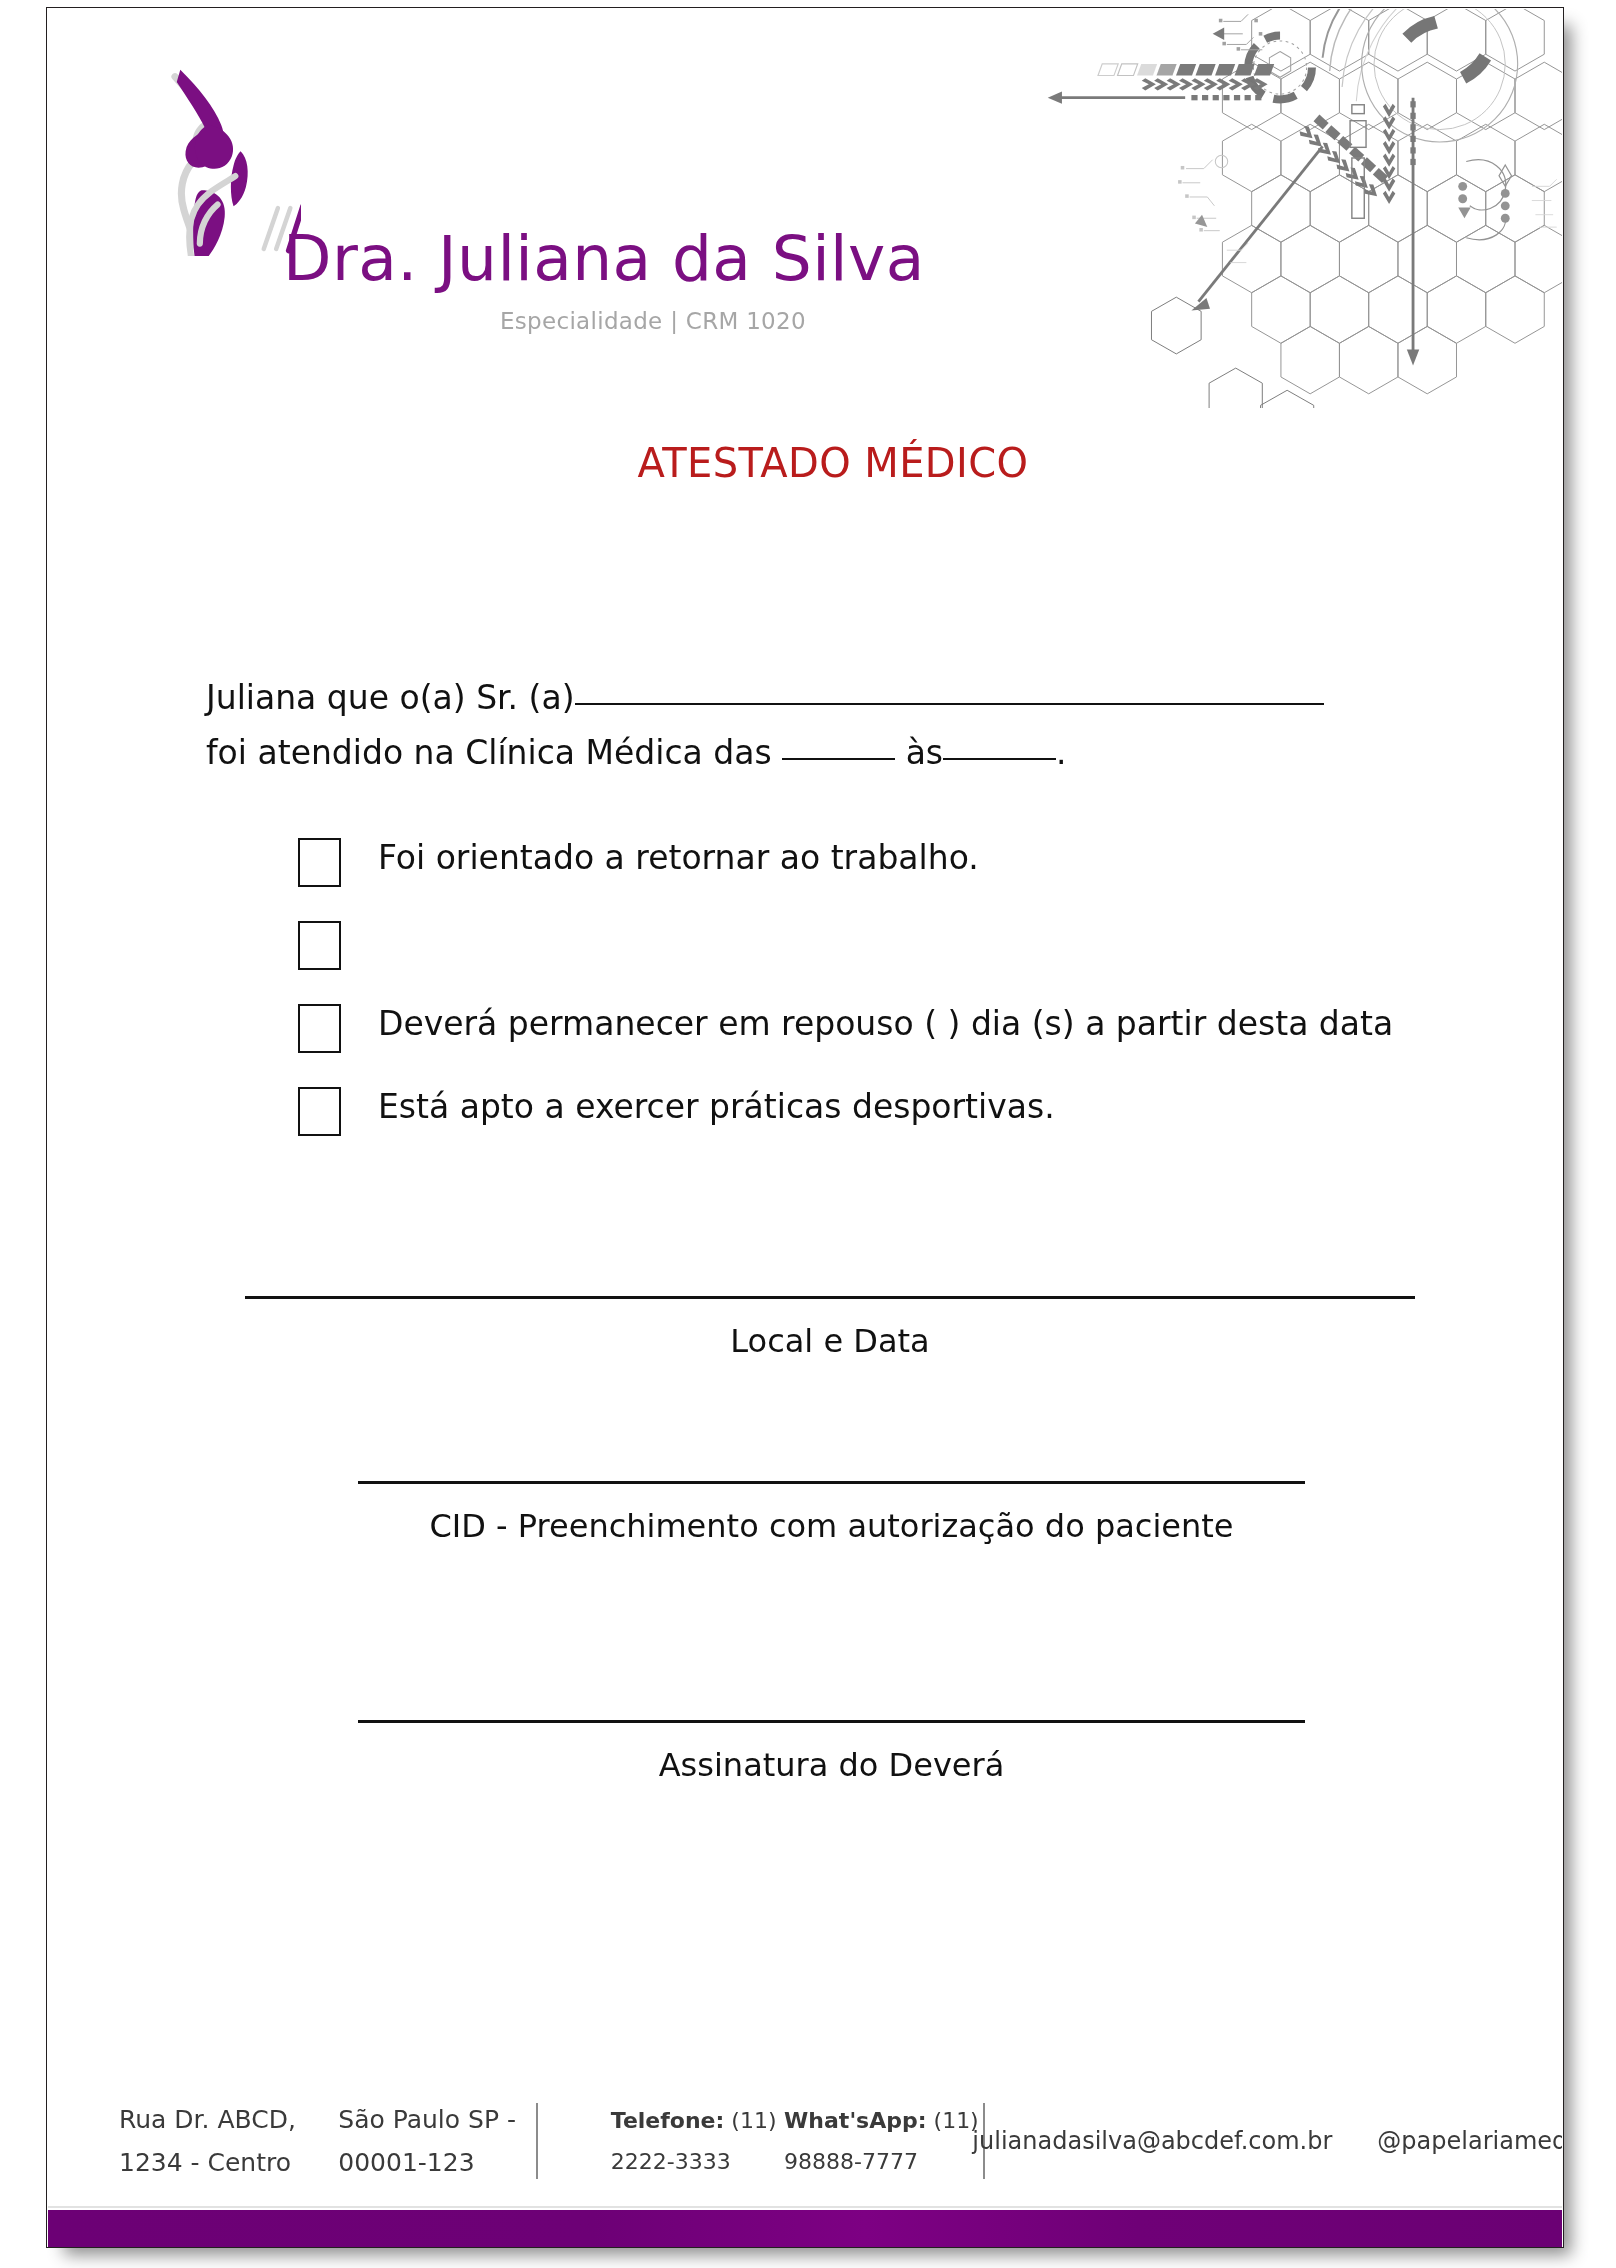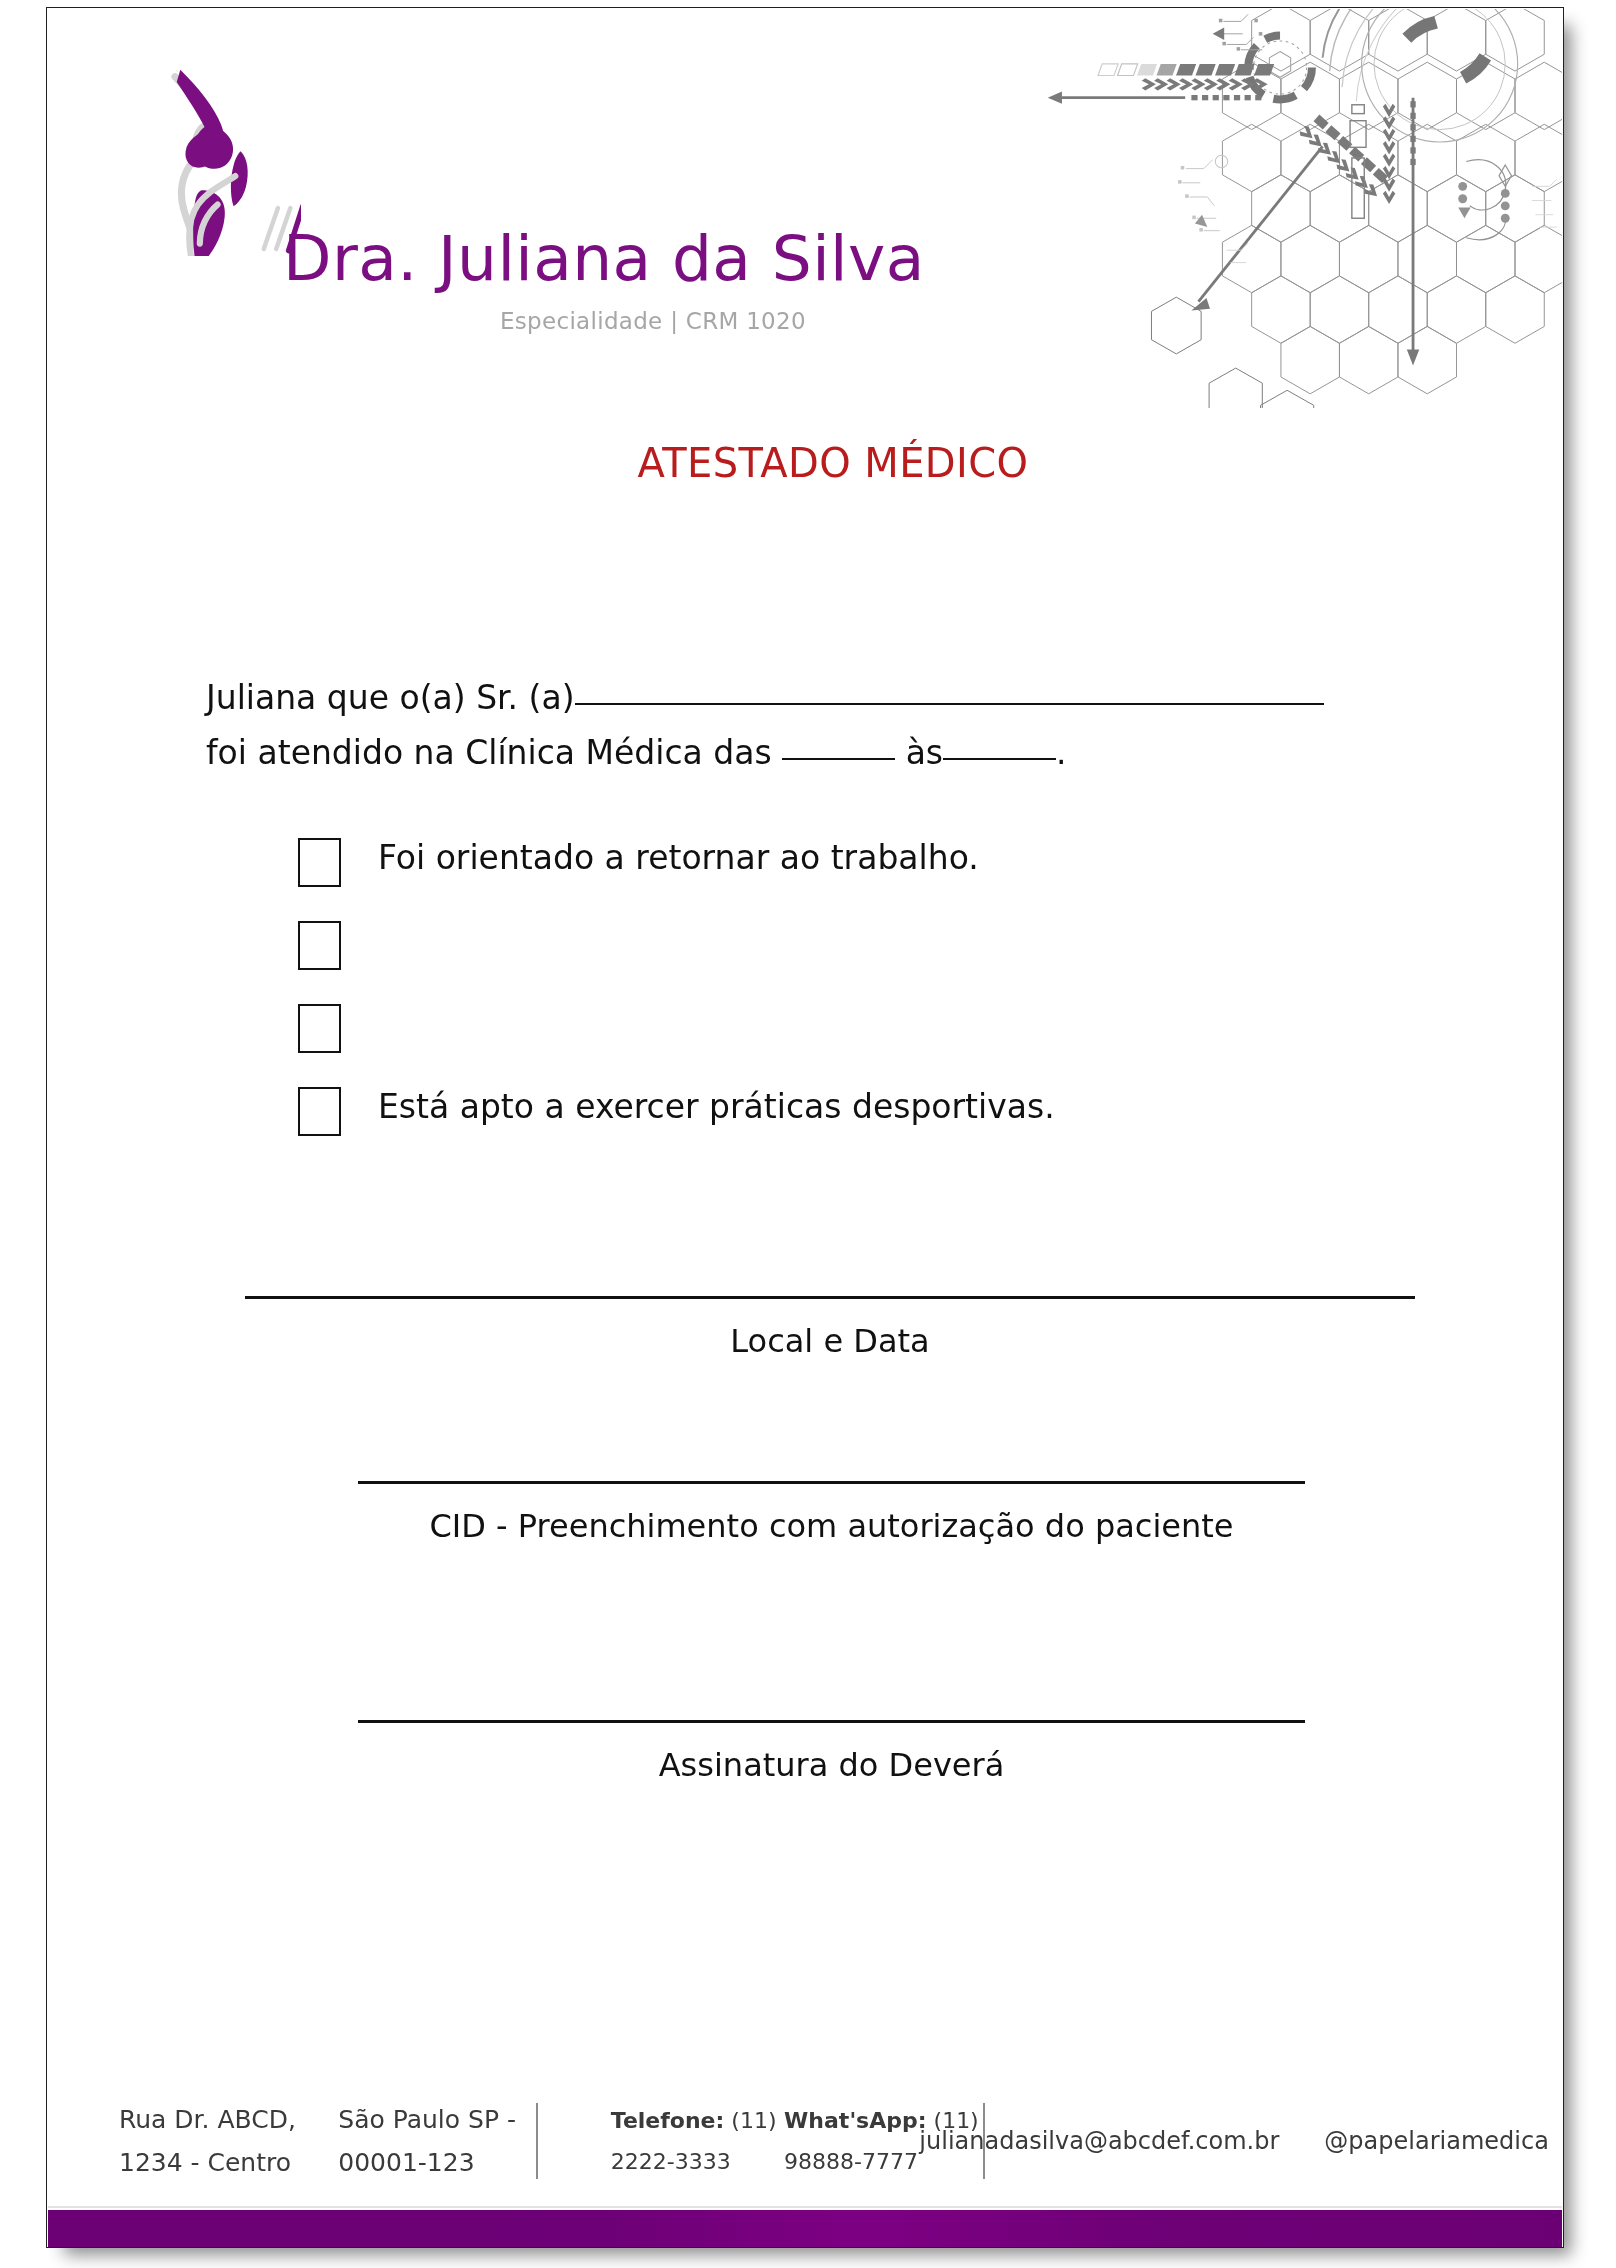--- a/index.html
+++ b/index.html
@@ -189,21 +189,21 @@
     flex: 0 0 auto;
   }
   .f-phone {
     margin-left: 73px;
     width: 372px;
     font-size: 22px;
     line-height: 41px;
   }
   .f-phone b { font-weight: 700; }
   .f-mail {
-    margin-left: 59px;
+    margin-left: 112px;
     width: 381px;
     font-size: 24px;
     line-height: 42px;
     gap: 45px;
   }
   .f-hairline {
     position: absolute;
     left: 0;
     top: 2197px;
     width: 1514px;
@@ -504,20 +504,21 @@
     <div class="check-list">
       <div class="check-row">
         <span class="check-box"></span>
         <span class="check-label">Foi orientado a retornar ao trabalho.</span>
       </div>
       <div class="check-row">
         <span class="check-box"></span>
       </div>
       <div class="check-row">
         <span class="check-box"></span>
+        <span class="check-label">Deverá permanecer em repouso (   )  dia (s) a partir desta data</span>
       </div>
       <div class="check-row">
         <span class="check-box"></span>
         <span class="check-label">Está apto a exercer práticas desportivas.</span>
       </div>
     </div>
 
     <div class="sig sig-local">
       <div class="line"></div>
       <div class="cap">Local e Data</div>

